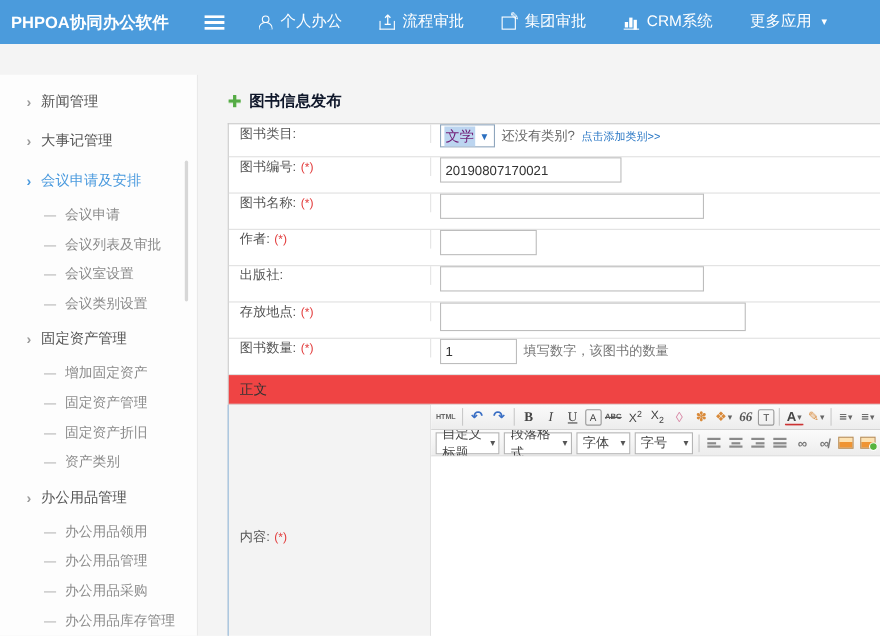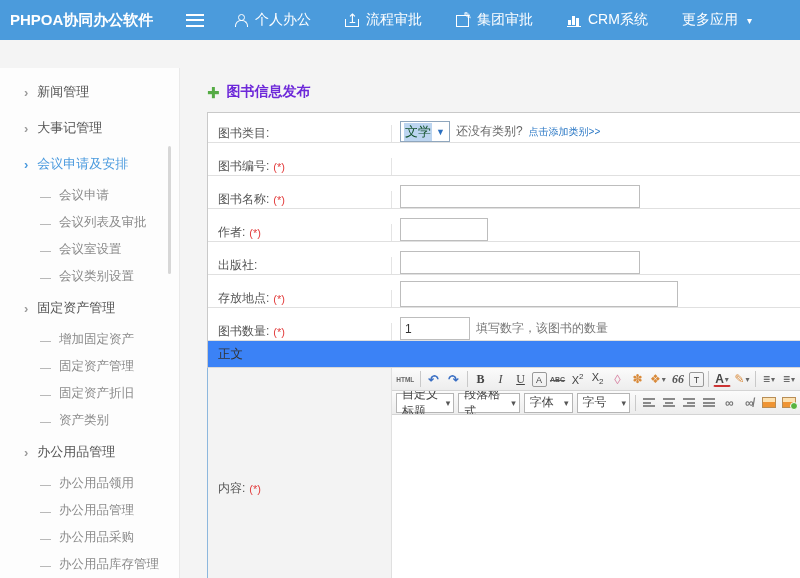--- a/index.html
+++ b/index.html
@@ -42,41 +42,41 @@
     font-size:12.5px; color:#8b8b8b; cursor:pointer; }
   .schild .dash { color:#a5a5a5; font-size:11px; }
   .side-scrollbar { position:absolute; right:8px; top:78px; width:3px; height:128px;
     background:#d7d7d7; border-radius:2px; }
 
   
   .main { flex:1; padding:9px 0 0 27px; min-width:0; }
   .page-title { display:flex; align-items:center; gap:7px; margin:6px 0 11px 0; }
   .plus-icon { color:#55ab45; font-size:15px; font-weight:bold; line-height:1;
     text-shadow:0 1px 0 #cfe8c8; }
-  .title-text { font-size:14px; font-weight:bold; color:#6d28d9; }
+  .title-text { font-size:14px; font-weight:bold; color:#0f172a; }
 
   .form-table { width:594px; border:1px solid #c9c9c9; border-right:none; background:#fff; }
-  .frow { display:flex; border-bottom:1px solid #e0e0e0; min-height:33px; align-items:flex-end; }
+  .frow { display:flex; border-bottom:1px solid #e0e0e0; min-height:33px; align-items:flex-start; }
   .frow:first-child { min-height:30px; }
   .flabel { width:184px; flex:0 0 184px; display:flex; align-items:center; gap:4px;
     padding-left:10px; font-size:12px; color:#555; border-right:1px solid #e4e4e4; }
   .req { color:#e23c3c; font-size:11px; }
   .fvalue { flex:1; display:flex; align-items:center; padding-left:8px; gap:6px; }
   .txt { border:1px solid #bdbdbd; height:23px; font-size:12px; padding:0 4px;
     font-family:"Liberation Sans","DejaVu Sans",sans-serif; color:#333; background:#fff; }
   .w165{width:165px;} .w240{width:240px;} .w88{width:88px;} .w278{width:278px; height:26px;} .w70{width:70px;}
   .hint { font-size:12px; color:#777; }
   .hint-dark { font-size:12px; color:#666; }
   .addlink { font-size:10px; color:#2b78c5; cursor:pointer; }
   .cat-select { display:flex; align-items:center; border:1px solid #8fa6bd; background:#fff;
     padding:1px 4px 1px 3px; gap:4px; cursor:pointer; height:21px; }
-  .cat-select .sel-text { background:#bcd5f0; color:#14532d; font-size:13px; padding:0 1px; }
+  .cat-select .sel-text { background:#bcd5f0; color:#701a75; font-size:13px; padding:0 1px; }
   .cat-select .sel-caret { color:#2b6fc0; font-size:9px; }
 
-  .fheader { background:#3b82f6; border-bottom:1px solid #d8d8d8; height:27px; line-height:27px;
+  .fheader { background:#ef4444; border-bottom:1px solid #d8d8d8; height:27px; line-height:27px;
     padding-left:10px; font-size:12.5px; color:#333; }
 
   .content-row { display:flex; min-height:241px; border-left:1px solid #8db7dd; margin-left:-1px; }
   .content-label { width:184px; flex:0 0 184px; background:#f3f3f3; display:flex; align-items:center;
     gap:4px; padding-left:10px; font-size:12px; color:#555; border-right:1px solid #e0e0e0; }
   .editor { flex:1; background:#fff; display:flex; flex-direction:column; min-width:0; }
 
   
   .tbar { display:flex; align-items:center; flex-wrap:nowrap; overflow:hidden;
     background:linear-gradient(#fbfbfb,#ededed); border-bottom:1px solid #d4d4d4; padding:1px 2px; }
@@ -251,20 +251,23 @@
             <span class="hint-dark">还没有类别?</span>
             <span class="addlink">点击添加类别&gt;&gt;</span>
           </div>
         </div>
 
         <div class="frow">
           <div class="flabel">
             <span>图书编号:</span>
             <span class="req">(*)</span>
           </div>
+          <div class="fvalue">
+            <input class="txt w165" value="20190807170021" style="">
+          </div>
         </div>
 
         <div class="frow">
           <div class="flabel">
             <span>图书名称:</span>
             <span class="req">(*)</span>
           </div>
           <div class="fvalue">
             <input class="txt w240" value="" style="">
           </div>

